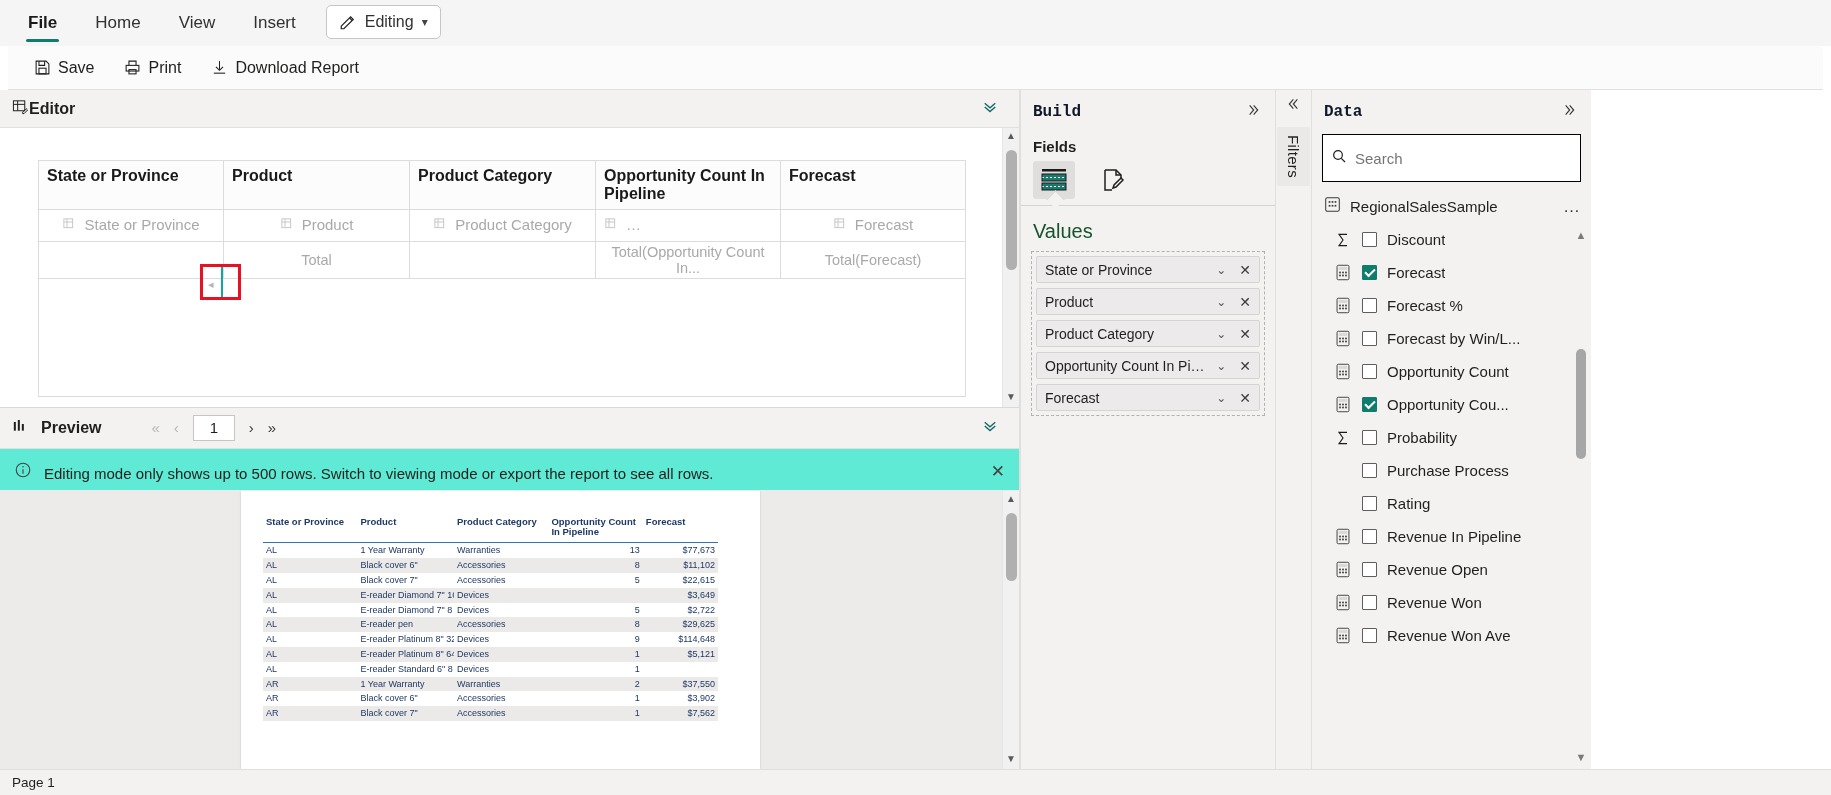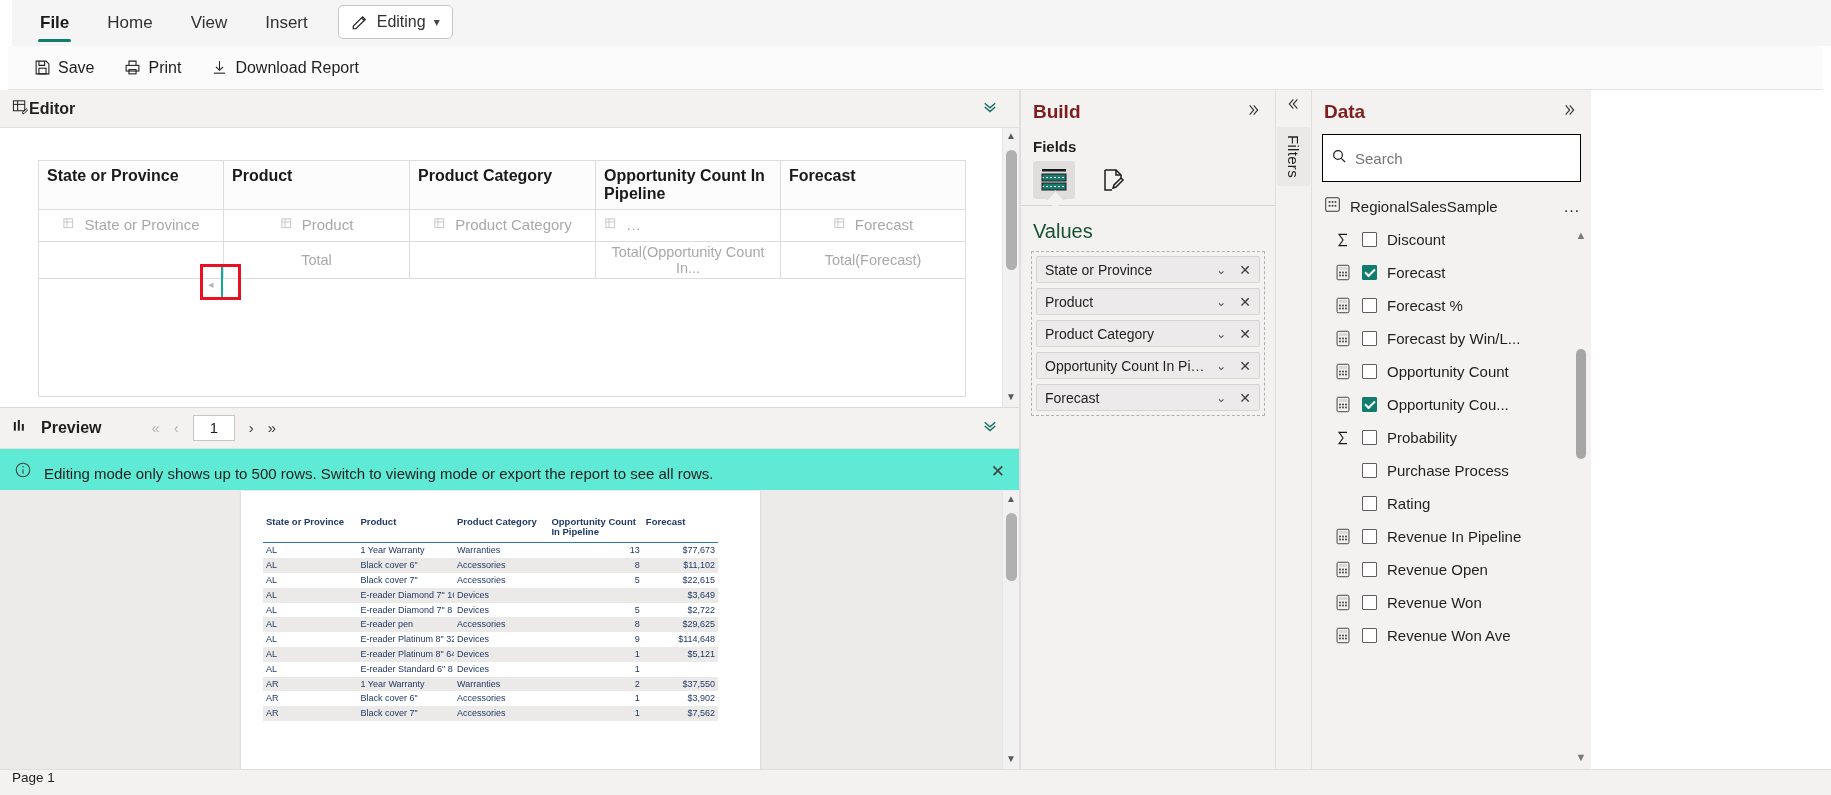--- a/index.html
+++ b/index.html
@@ -10,21 +10,20 @@
     overflow: hidden;
     color: #201f1e;
   }
   #app { width: 1831px; height: 795px; display: flex; flex-direction: column; position: relative; }
 
   
   .ribbon-tabs {
     height: 46px; display: flex; align-items: stretch;
     background: #f5f5f5; padding-left: 10px; gap: 2px;
     border-bottom: 0px solid #e1dfdd;
-    margin-left: 12px;
   }
   .rtab {
     display: flex; align-items: center; padding: 0 18px;
     font-size: 17px; color: #323130; cursor: pointer; position: relative;
   }
   .rtab.active { font-weight: bold; color: #1a1a1a; }
   .rtab.active::after {
     content: ""; position: absolute; left: 16px; right: 16px; bottom: 4px;
     height: 3px; background: #107c6e; border-radius: 2px;
   }
@@ -149,21 +148,21 @@
   .rep-table td {
     font-size: 9px; color: #1f3864; padding: 2px 3px; line-height: 1.2;
     white-space: nowrap; overflow: hidden;
   }
   .rep-table tbody tr:nth-child(even) { background: #eceae8; }
   .num { text-align: right; }
 
   
   .build-panel { width: 255px; background: #f3f2f1; border-left: 1px solid #e1dfdd; display:flex; flex-direction:column;}
   .panel-head { height: 44px; display:flex; align-items:center; padding: 0 12px; }
-  .panel-head .ptitle { font-size: 19px; font-weight: bold; color:#7f1d1d; }
+  .panel-head .ptitle { font-size: 16px; font-weight: bold; color:#0f172a;font-family:Liberation Mono, monospace; }
   .panel-head .spacer { flex:1; }
   .panel-chev { font-size: 18px; color:#3b3a39; cursor:pointer; }
 
   .fields-label { font-size: 15px; font-weight: bold; padding: 4px 12px 6px 12px; color:#201f1e;}
   .fields-tabs { display:flex; align-items:center; gap: 18px; padding: 0 12px 0 12px; position:relative; }
   .ftab { width: 42px; height: 38px; display:flex; align-items:center; justify-content:center; cursor:pointer; border-radius:3px;}
   .ftab.sel { background: #e0dedc; }
   .fields-underline { border-bottom: 1px solid #d6d4d2; margin-top: 6px; position:relative; }
   .fields-underline::after{
     content:""; position:absolute; left: 28px; bottom:-1px; width:12px; height:12px;
@@ -224,21 +223,21 @@
 
   .data-scroll {
     position:absolute; right: 4px; top: 6px; bottom: 6px; width: 12px;
   }
   .data-scroll .arrow { color:#7a7a7a; font-size: 11px; text-align:center;}
   .data-scroll .thumb { position:absolute; right:1px; width: 10px; background:#a6a6a6; border-radius:5px;}
 
   
   .status-bar {
     height: 26px; background:#f3f2f1; border-top:1px solid #e1dfdd;
-    display:flex; align-items:flex-start; padding: 0 12px; font-size: 13.5px; color:#201f1e;
+    display:flex; align-items:center; padding: 0 12px; font-size: 13.5px; color:#201f1e;
   }
 </style>
 </head>
 <body>
 
 <div id="app">
 
   <div class="ribbon-tabs">
     <div class="rtab active">
         <span>File</span>

